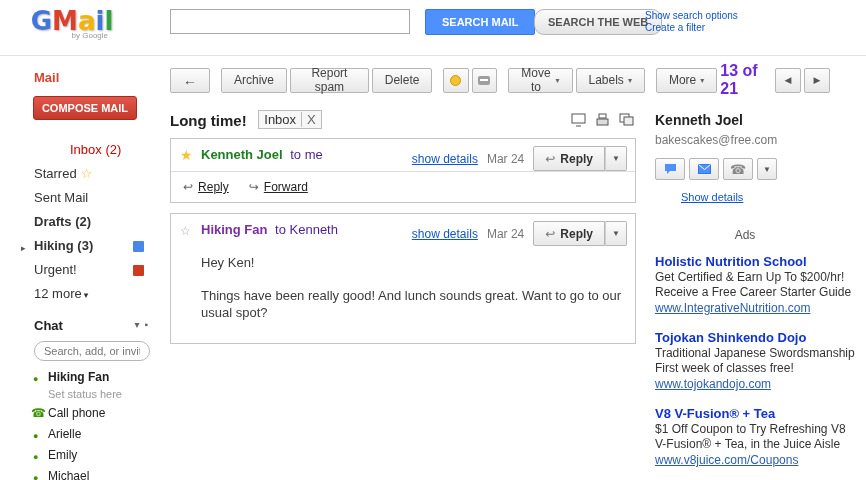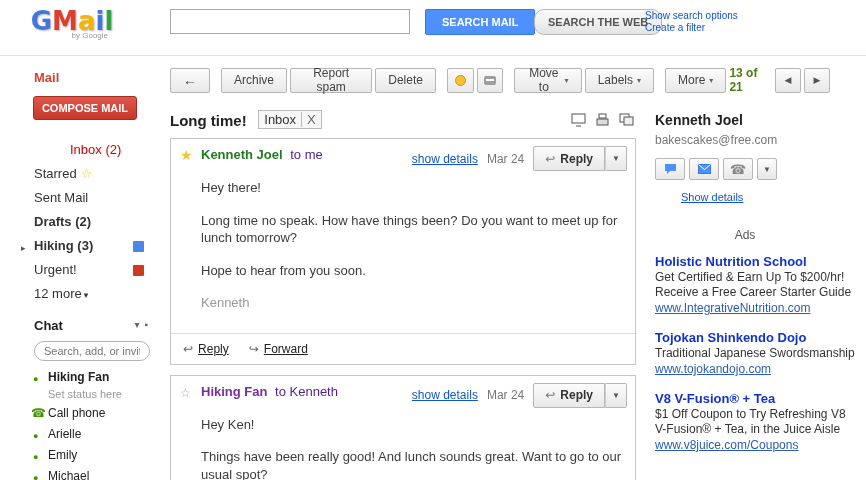--- a/index.html
+++ b/index.html
@@ -48,21 +48,21 @@
   
   #toolbar { position:absolute; left:170px; top:66px; width:660px; height:28px; display:flex; align-items:center; gap:3px; }
   .tb-btn { height:25px; padding:0 12px; background:linear-gradient(#fcfcfc,#e8e8e8); border:1px solid #b6b6b6; border-radius:2px; font-size:12px; color:#444; display:inline-flex; align-items:center; gap:4px; font-family:"Liberation Sans", sans-serif; }
   .back-btn { width:42px; justify-content:center; font-size:14px; font-weight:bold; margin-right:8px; }
   .gap-l { margin-left:8px; }
   .icon-btn { width:32px; justify-content:center; padding:0; }
   .tag-ic { width:11px; height:11px; background:#fbc02d; border:1px solid #c79a12; border-radius:6px; display:inline-block; }
   .unread-ic { width:12px; height:9px; background:#9e9e9e; border-radius:2px; display:inline-block; position:relative; }
   .unread-ic:after { content:""; position:absolute; left:2px; top:3px; width:8px; height:2px; background:#fff; }
   .caret { font-size:8px; color:#666; }
-  .pagination { margin-left:auto; font-size:12px; font-weight:bold; color:#4d7c0f; margin-right:6px; }
+  .pagination { margin-left:auto; font-size:16px; font-weight:bold; color:#6d28d9; margin-right:6px; }
   .pg-btn { width:26px; justify-content:center; font-size:9px; color:#555; }
 
   
   #conv { position:absolute; left:170px; top:110px; width:466px; }
   .subject-row { position:relative; height:28px; }
   .subject { font-size:15px; font-weight:bold; }
   .chip { display:inline-block; margin-left:8px; font-size:13px; border:1px solid #bbb; background:#f7f7f7; padding:1px 5px; color:#333; vertical-align:2px; }
   .chip-x { border-left:1px solid #bbb; padding-left:5px; margin-left:5px; color:#666; }
   .conv-icons { position:absolute; right:2px; top:3px; display:flex; gap:9px; align-items:center; }
   .msg { border:1px solid #c6c6c6; background:#fff; margin-bottom:10px; }
@@ -248,26 +248,20 @@
           <button class="reply-main" data-interactable="true">
               <span class="reply-arrow" data-interactable="false">↩</span>
               <span data-interactable="false">Reply</span>
             </button>
           <button class="reply-caret" data-interactable="true">
               <span data-interactable="false">▼</span>
             </button>
         </span>
       </span>
     </div>
-    <div class="msg-body" data-interactable="false">
-      <p data-interactable="false">Hey there!</p>
-      <p data-interactable="false">Long time no speak.  How have things been?  Do you want to meet up for lunch tomorrow?</p>
-      <p data-interactable="false">Hope to hear from you soon.</p>
-      <p class="sig" data-interactable="false">Kenneth</p>
-    </div>
     <div class="msg-foot" data-interactable="false">
       <span class="foot-link" data-interactable="true">
           <span class="foot-arrow" data-interactable="false">↩</span>
           <span class="txt" data-interactable="false">Reply</span>
         </span>
       <span class="foot-link" data-interactable="true">
           <span class="foot-arrow" data-interactable="false">↪</span>
           <span class="txt" data-interactable="false">Forward</span>
         </span>
     </div>
@@ -329,20 +323,21 @@
 
   <div class="ad" data-interactable="false">
     <div class="ad-title" data-interactable="true">Holistic Nutrition School</div>
     <div class="ad-line" data-interactable="false">Get Certified &amp; Earn Up To $200/hr!</div>
     <div class="ad-line" data-interactable="false">Receive a Free Career Starter Guide</div>
     <div class="ad-url" data-interactable="true">www.IntegrativeNutrition.com</div>
   </div>
   <div class="ad" data-interactable="false">
     <div class="ad-title" data-interactable="true">Tojokan Shinkendo Dojo</div>
     <div class="ad-line" data-interactable="false">Traditional Japanese Swordsmanship</div>
+    <div class="ad-line" data-interactable="false">First week of classes free!</div>
     <div class="ad-url" data-interactable="true">www.tojokandojo.com</div>
   </div>
   <div class="ad" data-interactable="false">
     <div class="ad-title" data-interactable="true">V8 V-Fusion® + Tea</div>
     <div class="ad-line" data-interactable="false">$1 Off Coupon to Try Refreshing V8 V-Fusion® + Tea, in the Juice Aisle</div>
     <div class="ad-url" data-interactable="true">www.v8juice.com/Coupons</div>
   </div>
   
 </div>
 

